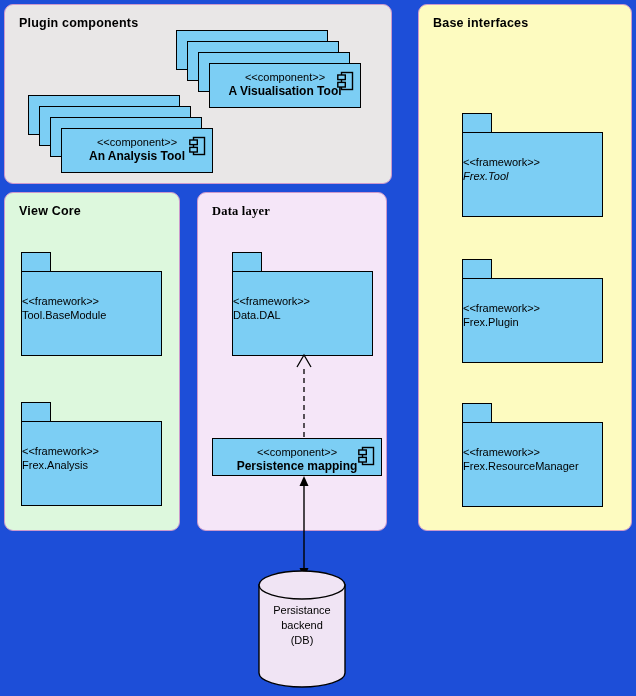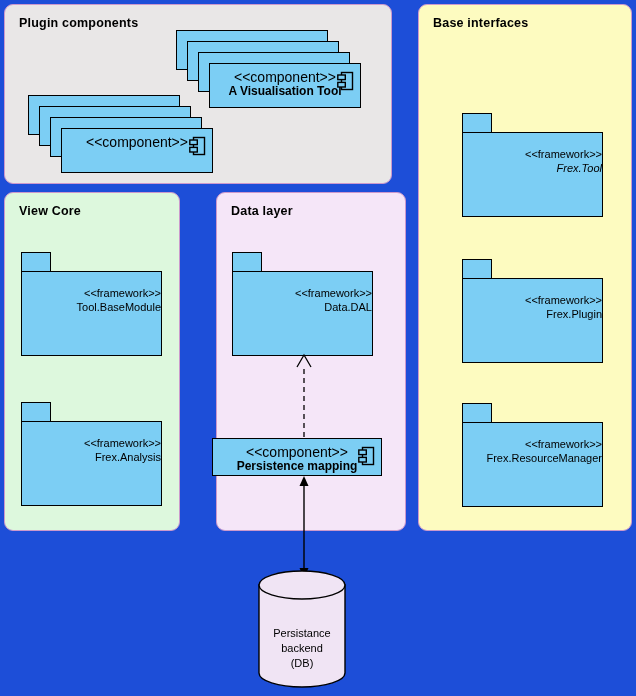--- a/index.html
+++ b/index.html
@@ -30,21 +30,21 @@
     left: 14px;
     top: 11px;
     font-size: 12.5px;
     font-weight: bold;
     color: #000000;
     letter-spacing: 0.2px;
     white-space: nowrap;
   }
   #panel-plugin   { left: 4px;   top: 4px;   width: 388px; height: 180px; background: #e9e7e7; }
   #panel-view     { left: 4px;   top: 192px; width: 176px; height: 339px; background: #ddf8dd; }
-  #panel-data     { left: 216px; top: 192px; width: 190px; height: 339px; background: #f5e6f8; }
+  #panel-data     { left: 197px; top: 192px; width: 190px; height: 339px; background: #f5e6f8; font-family: Liberation Serif, serif; }
   #panel-base     { left: 418px; top: 4px;   width: 214px; height: 527px; background: #fdfbc0; }
 
   
   .pkg {
     position: absolute;
   }
   .pkg-tab {
     position: absolute;
     left: 0;
     top: 0;
@@ -54,22 +54,22 @@
     border: 1px solid #000000;
     background: #7ccef4;
   }
   .pkg-body {
     position: absolute;
     left: 0;
     top: 19px;
     box-sizing: border-box;
     border: 1px solid #000000;
     background: #7ccef4;
-    text-align: right;
-    padding-top: 14px;
+    text-align: left;
+    padding-top: 22px;
   }
   .stereo {
     font-size: 11px;
     color: #000000;
     line-height: 14px;
     white-space: nowrap;
   }
   .pkg-name {
     font-size: 11px;
     color: #000000;
@@ -80,21 +80,21 @@
 
   
   .comp {
     position: absolute;
     box-sizing: border-box;
     border: 1px solid #000000;
     background: #7ccef4;
     text-align: center;
   }
   .comp-stereo {
-    font-size: 14px;
+    font-size: 11px;
     line-height: 14px;
     color: #000000;
     padding-top: 6px;
     white-space: nowrap;
   }
   .comp-name {
     font-size: 12px;
     font-weight: bold;
     line-height: 15px;
     color: #000000;
@@ -115,21 +115,21 @@
     box-sizing: border-box;
     border: 1px solid #000000;
     background: #7ccef4;
   }
 
   
   #db-cylinder { position: absolute; left: 258px; top: 570px; width: 88px; height: 118px; }
   .db-text {
     position: absolute;
     left: 0;
-    top: 56px;
+    top: 33px;
     width: 88px;
     text-align: center;
     font-size: 11px;
     line-height: 15px;
     color: #000000;
   }
 
   
   .conn { position: absolute; overflow: visible; }
 </style>
@@ -156,20 +156,21 @@
       </svg>
     </div>
   </div>
 
   <div class="stack" style="left:28px; top:95px; width:186px; height:60px;">
     <div class="stack-card" style="left:0px;  top:0px;  width:152px; height:40px;"></div>
     <div class="stack-card" style="left:11px; top:11px; width:152px; height:40px;"></div>
     <div class="stack-card" style="left:22px; top:22px; width:152px; height:40px;"></div>
     <div class="comp" style="left:33px; top:33px; width:152px; height:45px;">
       <div class="comp-stereo">&lt;&lt;component&gt;&gt;</div>
+      <div class="comp-name">An Analysis Tool</div>
       <svg class="comp-icon" viewBox="0 0 17 20">
         <rect x="4.5" y="1.5" width="11" height="17" fill="#7ccef4" stroke="#000" stroke-width="1.4"></rect>
         <rect x="0.8" y="4.0" width="7.5" height="4.6" fill="#7ccef4" stroke="#000" stroke-width="1.4"></rect>
         <rect x="0.8" y="11.4" width="7.5" height="4.6" fill="#7ccef4" stroke="#000" stroke-width="1.4"></rect>
       </svg>
     </div>
   </div>
 
   <div class="panel" id="panel-view">
     <div class="panel-title">View Core</div>

